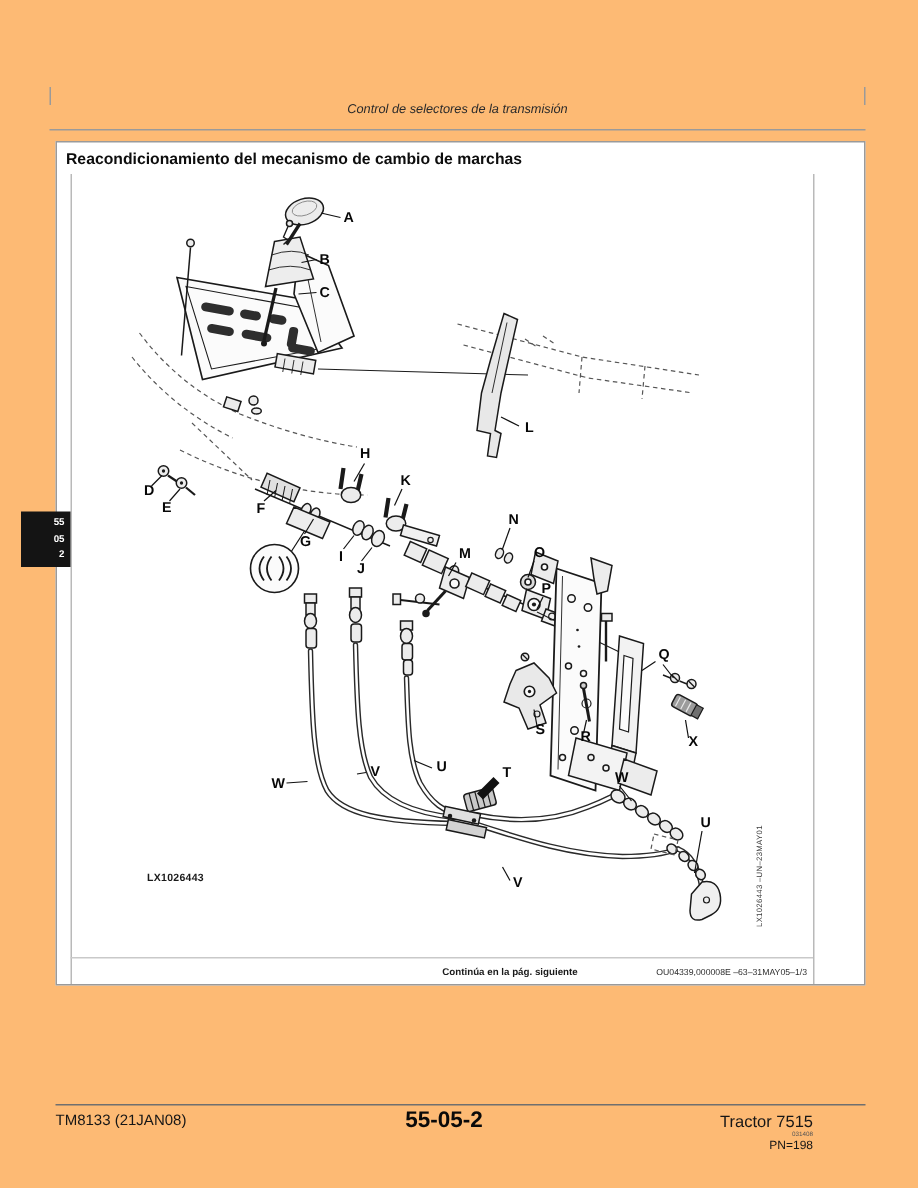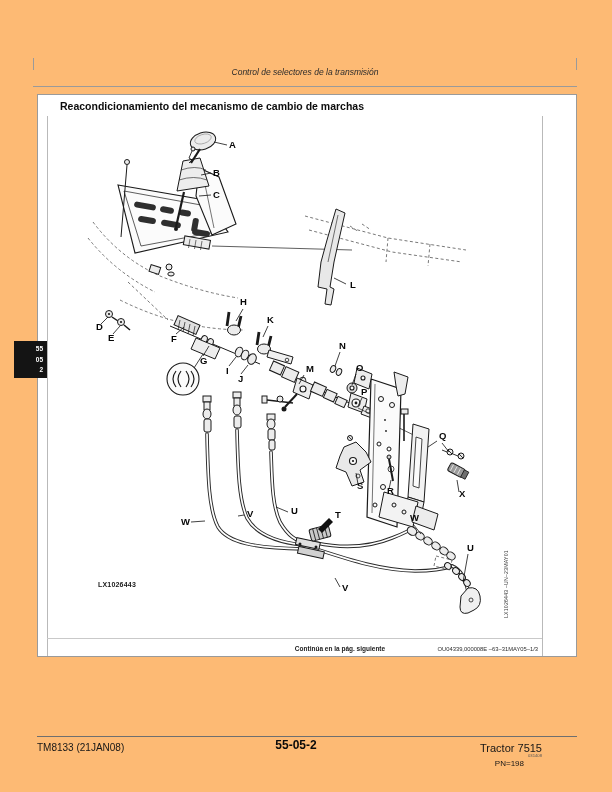--- a/index.html
+++ b/index.html
@@ -7,43 +7,43 @@
         font-family:"Liberation Sans",sans-serif;color:#111;overflow:hidden;}
   .abs{position:absolute;}
   
   .runhead{top:67px;left:33px;width:544px;text-align:center;
            font-style:italic;font-size:8.5px;color:#2b2b2b;}
   .tick{width:1px;height:12px;background:#9a9a9a;top:58px;}
   .hrule{left:33px;top:86px;width:544px;height:1px;background:#9a9a9a;}
   
   .mainbox{left:37px;top:94px;width:540px;height:563px;
            border:1px solid #9a9a9a;box-sizing:border-box;background:#fff;}
-  .sectitle{left:60px;top:100px;font-weight:bold;font-size:10.5px;color:#0d0d0d;}
+  .sectitle{left:44px;top:100px;font-weight:bold;font-size:10.5px;color:#0d0d0d;}
   
   .figline{background:#b9b9b9;}
   .fig-l{left:47px;top:116px;width:1px;height:540px;}
   .fig-r{left:542px;top:116px;width:1px;height:540px;}
   .fig-b{left:47px;top:638px;width:495px;height:1px;background:#c9c9c9;}
   
   .cont{top:645px;left:240px;width:200px;text-align:center;
         font-size:6.5px;font-weight:bold;color:#1a1a1a;}
   .figcode{top:645.5px;left:380px;width:158px;text-align:right;
            font-size:5.8px;color:#2e2e2e;}
   
   .tab{left:14px;top:341px;width:33px;height:37px;background:#141414;
        color:#fff;font-size:6.5px;font-weight:bold;text-align:right;
        padding:3px 4px 0 0;box-sizing:border-box;line-height:10.5px;z-index:5;}
   
   .f-rule{left:37px;top:736px;width:540px;height:1px;background:#6f6f6f;}
   .f-doc{left:37px;top:742px;font-size:10px;color:#161616;}
   .f-page{left:196px;top:738px;width:200px;text-align:center;
-          font-weight:bold;font-size:12px;color:#0a0a0a;}
+          font-weight:bold;font-size:15px;color:#0a0a0a;}
   .f-model{left:400px;top:742px;width:142px;text-align:right;font-size:11px;color:#161616;}
   .f-code{left:442px;top:753px;width:100px;text-align:right;font-size:4.2px;color:#555;}
-  .f-pn{left:424px;top:759px;width:100px;text-align:right;font-size:8px;color:#161616;}
+  .f-pn{left:442px;top:759px;width:100px;text-align:right;font-size:8px;color:#161616;}
   
   .diagram{left:0;top:0;z-index:2;}
   .lbl{font-family:"Liberation Sans",sans-serif;font-weight:bold;
        font-size:9.5px;fill:#070707;}
   .smallcap{font-family:"Liberation Sans",sans-serif;font-weight:bold;
             font-size:7px;fill:#1a1a1a;letter-spacing:.2px;}
   .sidecap{font-family:"Liberation Sans",sans-serif;font-size:5.2px;
            fill:#3a3a3a;letter-spacing:.2px;}
   svg .ln{stroke:#1a1a1a;stroke-width:1;fill:none;}
   svg .ldr{stroke:#111;stroke-width:.8;fill:none;}

